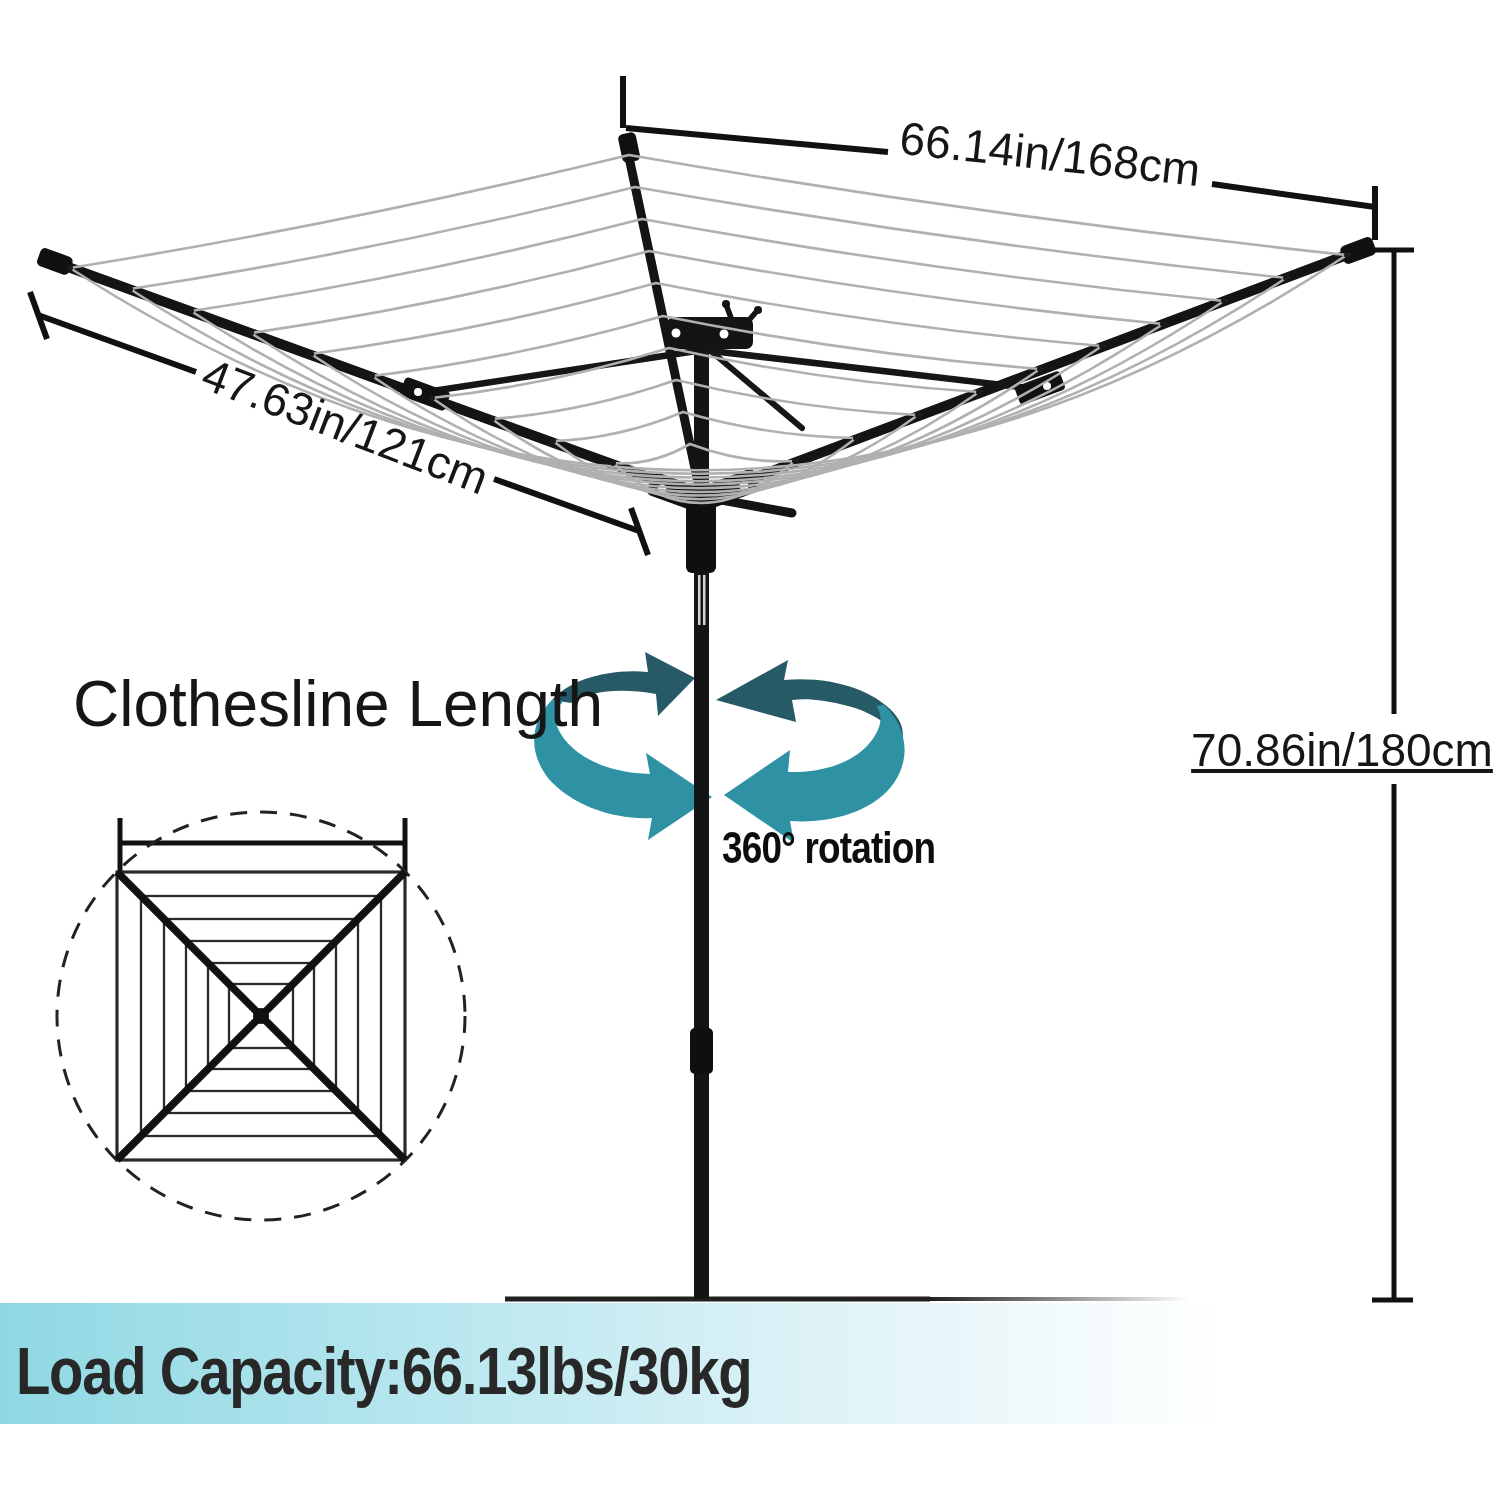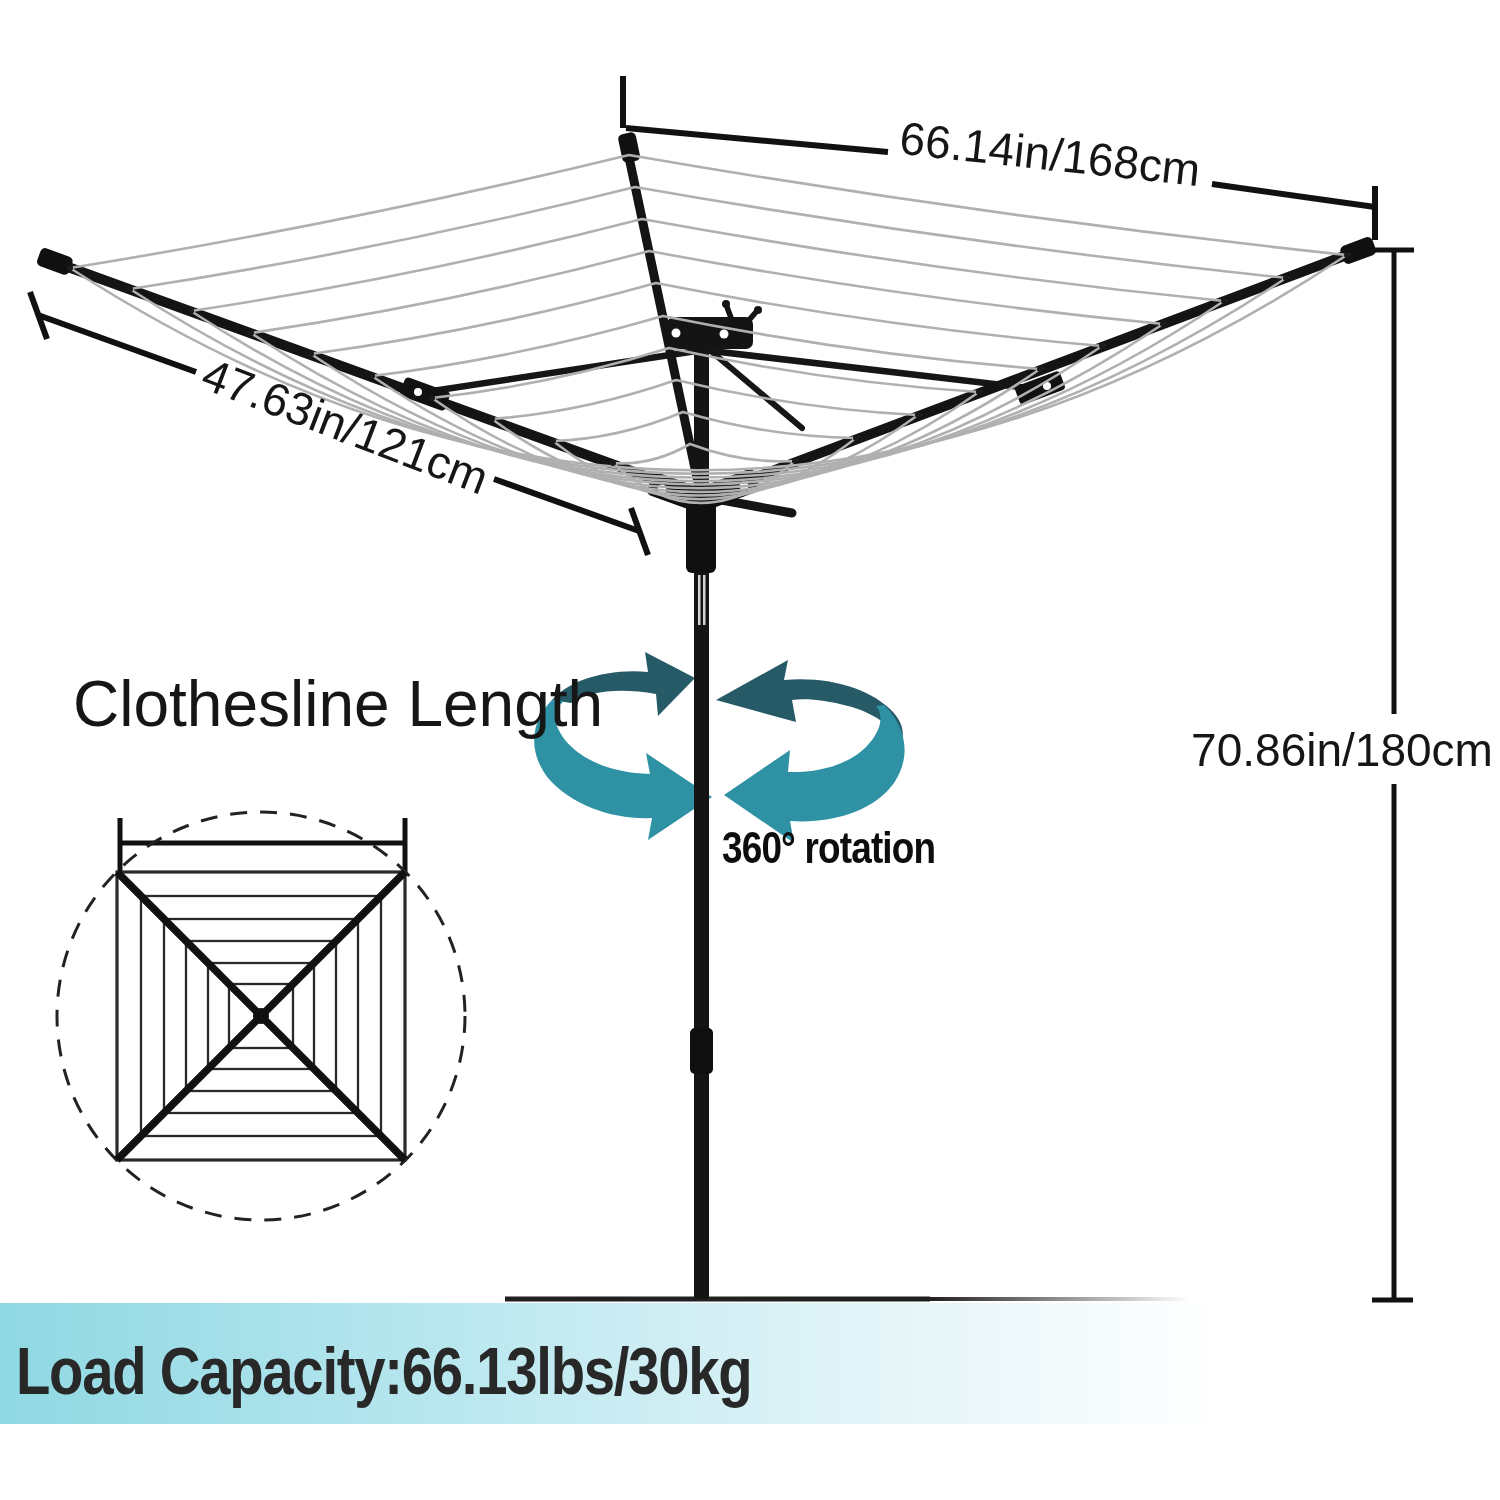--- a/index.html
+++ b/index.html
@@ -6,21 +6,21 @@
   #stage{
     position:relative;width:1500px;height:1500px;background:#ffffff;
     overflow:hidden;font-family:"Liberation Sans", sans-serif;color:#141414;
   }
   #fig{position:absolute;left:0;top:0;}
   .lbl{position:absolute;white-space:nowrap;color:#161616;line-height:1.08;}
   .dim{font-size:46px;font-weight:400;letter-spacing:0px;}
   .center{text-align:center;}
   #dim-top{left:885px;top:130px;width:330px;transform:rotate(6.2deg);}
   #dim-left{left:192px;top:402px;width:306px;transform:rotate(21deg);}
-  #dim-height{left:1183px;top:726px;width:318px;}
+  #dim-height{left:1183px;top:726px;width:318px;text-decoration:underline;}
   #cl-title{left:73px;top:670px;font-size:64px;}
   #cl-value{left:117px;top:760px;width:290px;font-size:46px;}
   #rot-label{left:722px;top:824px;font-size:45px;font-weight:700;
     transform:scaleX(0.82);transform-origin:left top;letter-spacing:-1px;color:#0d0d0d;}
   #banner{
     position:absolute;left:0;top:1303px;width:1492px;height:121px;
     background:linear-gradient(90deg,#8fd8e3 0%,#b9e7ef 30%,#e2f4f8 58%,#ffffff 82%);
   }
   #load-label{left:16px;top:1335px;font-size:67px;font-weight:700;
     transform:scaleX(0.84);transform-origin:left top;letter-spacing:-1.5px;color:#282828;}

